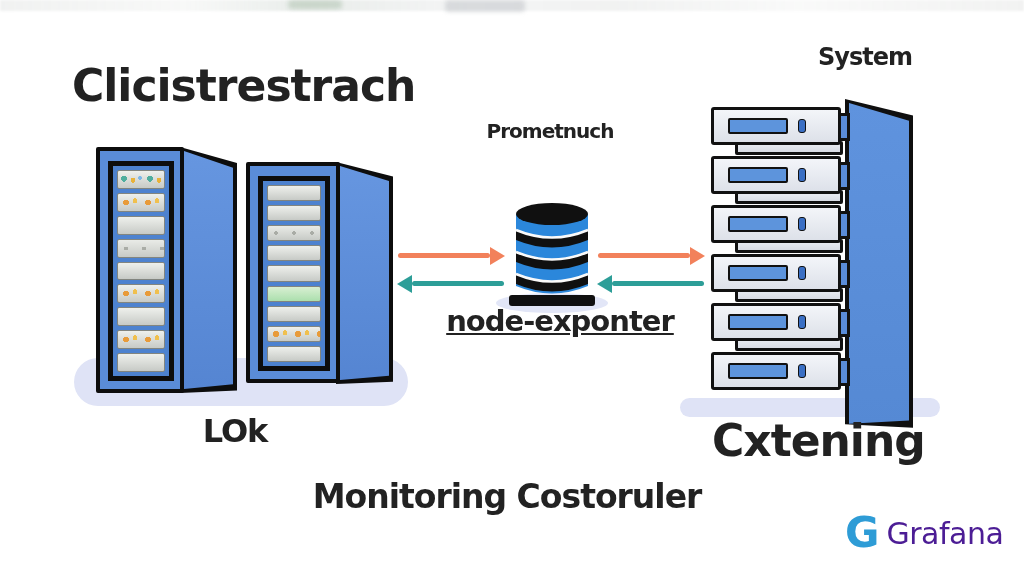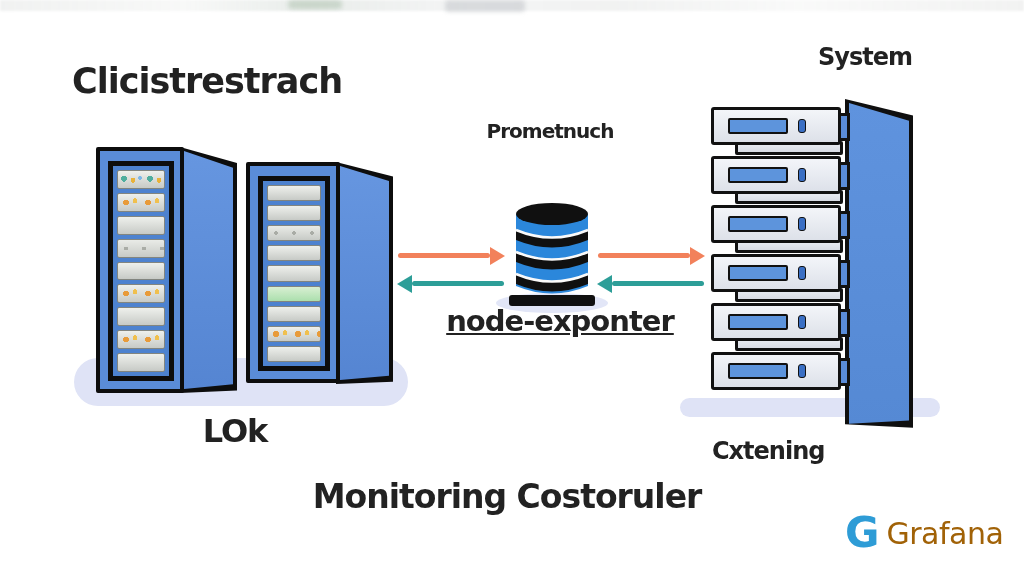--- a/index.html
+++ b/index.html
@@ -1,26 +1,26 @@
 <!DOCTYPE html>
 <html><head>
 <meta charset="utf-8">
 <style>
   html,body{margin:0;padding:0;background:#ffffff;}
   .stage{position:relative;width:1024px;height:574px;background:#ffffff;overflow:hidden;
          font-family:"DejaVu Sans","Liberation Sans",sans-serif;}
 
   
   .t{position:absolute;font-weight:700;color:#222222;z-index:6;letter-spacing:-1px;line-height:1.1;}
-  .title-left   {left:72px;  top:62px;  width:270px; font-size:35px; text-align:right;}
+  .title-left   {left:72px;  top:62px;  width:270px; font-size:44px; text-align:right;}
   .title-center {left:428px; top:120px; width:244px; font-size:20px; text-align:center;}
   .title-right  {left:722px; top:44px;  width:190px; font-size:24px; text-align:right;}
   .caption-left {left:175px; top:406px; width:120px; font-size:32px; text-align:center;margin-top:8px;}
   .caption-center{left:436px;top:306px; width:248px; font-size:29px; text-align:center;text-decoration:underline;}
-  .caption-right{left:712px; top:417px; width:210px; font-size:24px; margin-top:21px;}
+  .caption-right{left:712px; top:417px; width:210px; font-size:44px; }
   .title-bottom {left:307px; top:479px; width:400px; font-size:33px; text-align:center;}
 
   
   .artifact-top{position:absolute;left:0;top:0;width:1024px;height:11px;z-index:1;
     background:linear-gradient(90deg, rgba(190,195,192,.22) 0%, rgba(205,210,205,.14) 18%,
       rgba(170,185,175,.26) 30%, rgba(200,200,205,.18) 46%, rgba(185,190,188,.2) 60%,
       rgba(210,212,210,.12) 78%, rgba(190,193,190,.2) 100%);
     filter:blur(1px);}
   .artifact-smudge{position:absolute;left:288px;top:0;width:54px;height:9px;z-index:1;
     background:rgba(150,175,150,.38);filter:blur(2px);border-radius:4px;}
@@ -90,21 +90,21 @@
     border:3px solid #111;border-radius:3px;background:linear-gradient(180deg,#f3f5f9,#dde1e9);
     display:flex;align-items:center;padding-left:14px;gap:10px;z-index:4;}
   .unit-bar{width:56px;height:12px;background:#5d94dc;border:2px solid #111;border-radius:2px;}
   .unit-dot{width:6px;height:12px;background:#3a6fc4;border:1px solid #111;border-radius:3px;}
   .unit-side{position:absolute;right:-12px;top:3px;width:12px;height:28px;background:#5a8cd8;
     border:3px solid #111;box-sizing:border-box;}
 
   
   .brand{position:absolute;left:845px;top:512px;display:flex;align-items:center;gap:7px;z-index:6;}
   .brand-g{font-size:42px;font-weight:700;color:#2e9cd6;line-height:1;}
-  .brand-name{font-size:30px;font-weight:500;color:#a16207;letter-spacing:-0.5px;}
+  .brand-name{font-size:30px;font-weight:500;color:#4c1d95;letter-spacing:-0.5px;}
 </style>
 </head>
 <body>
 
 <div class="stage">
 
   <div class="artifact-top"></div>
   <div class="artifact-smudge"></div>
   <div class="artifact-smudge2"></div>
 

